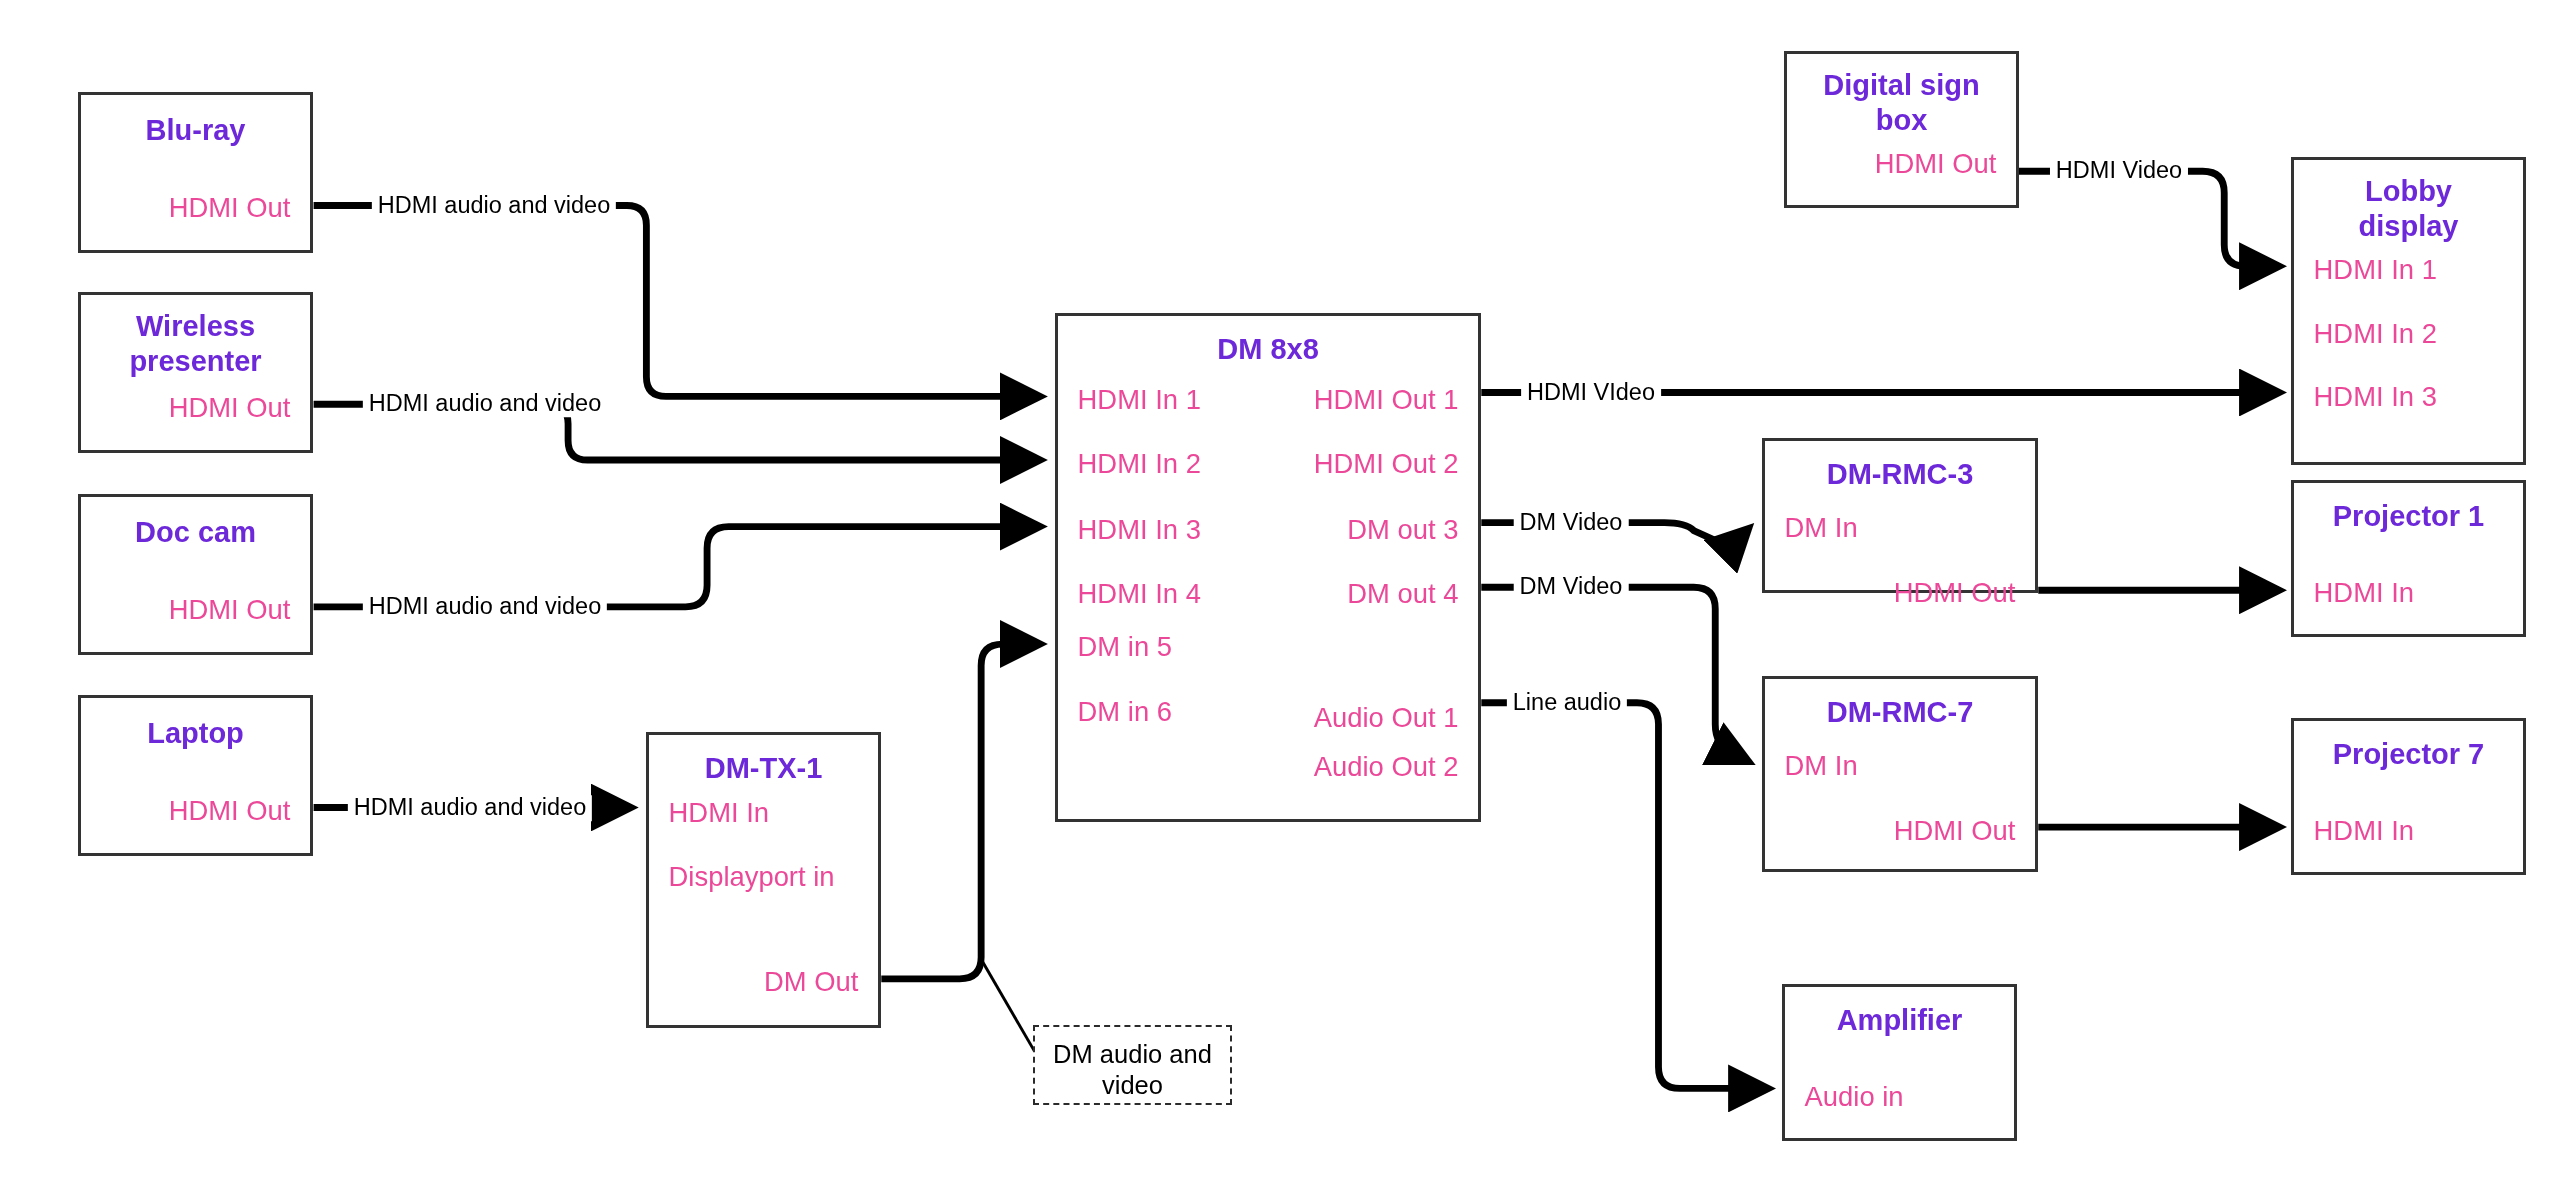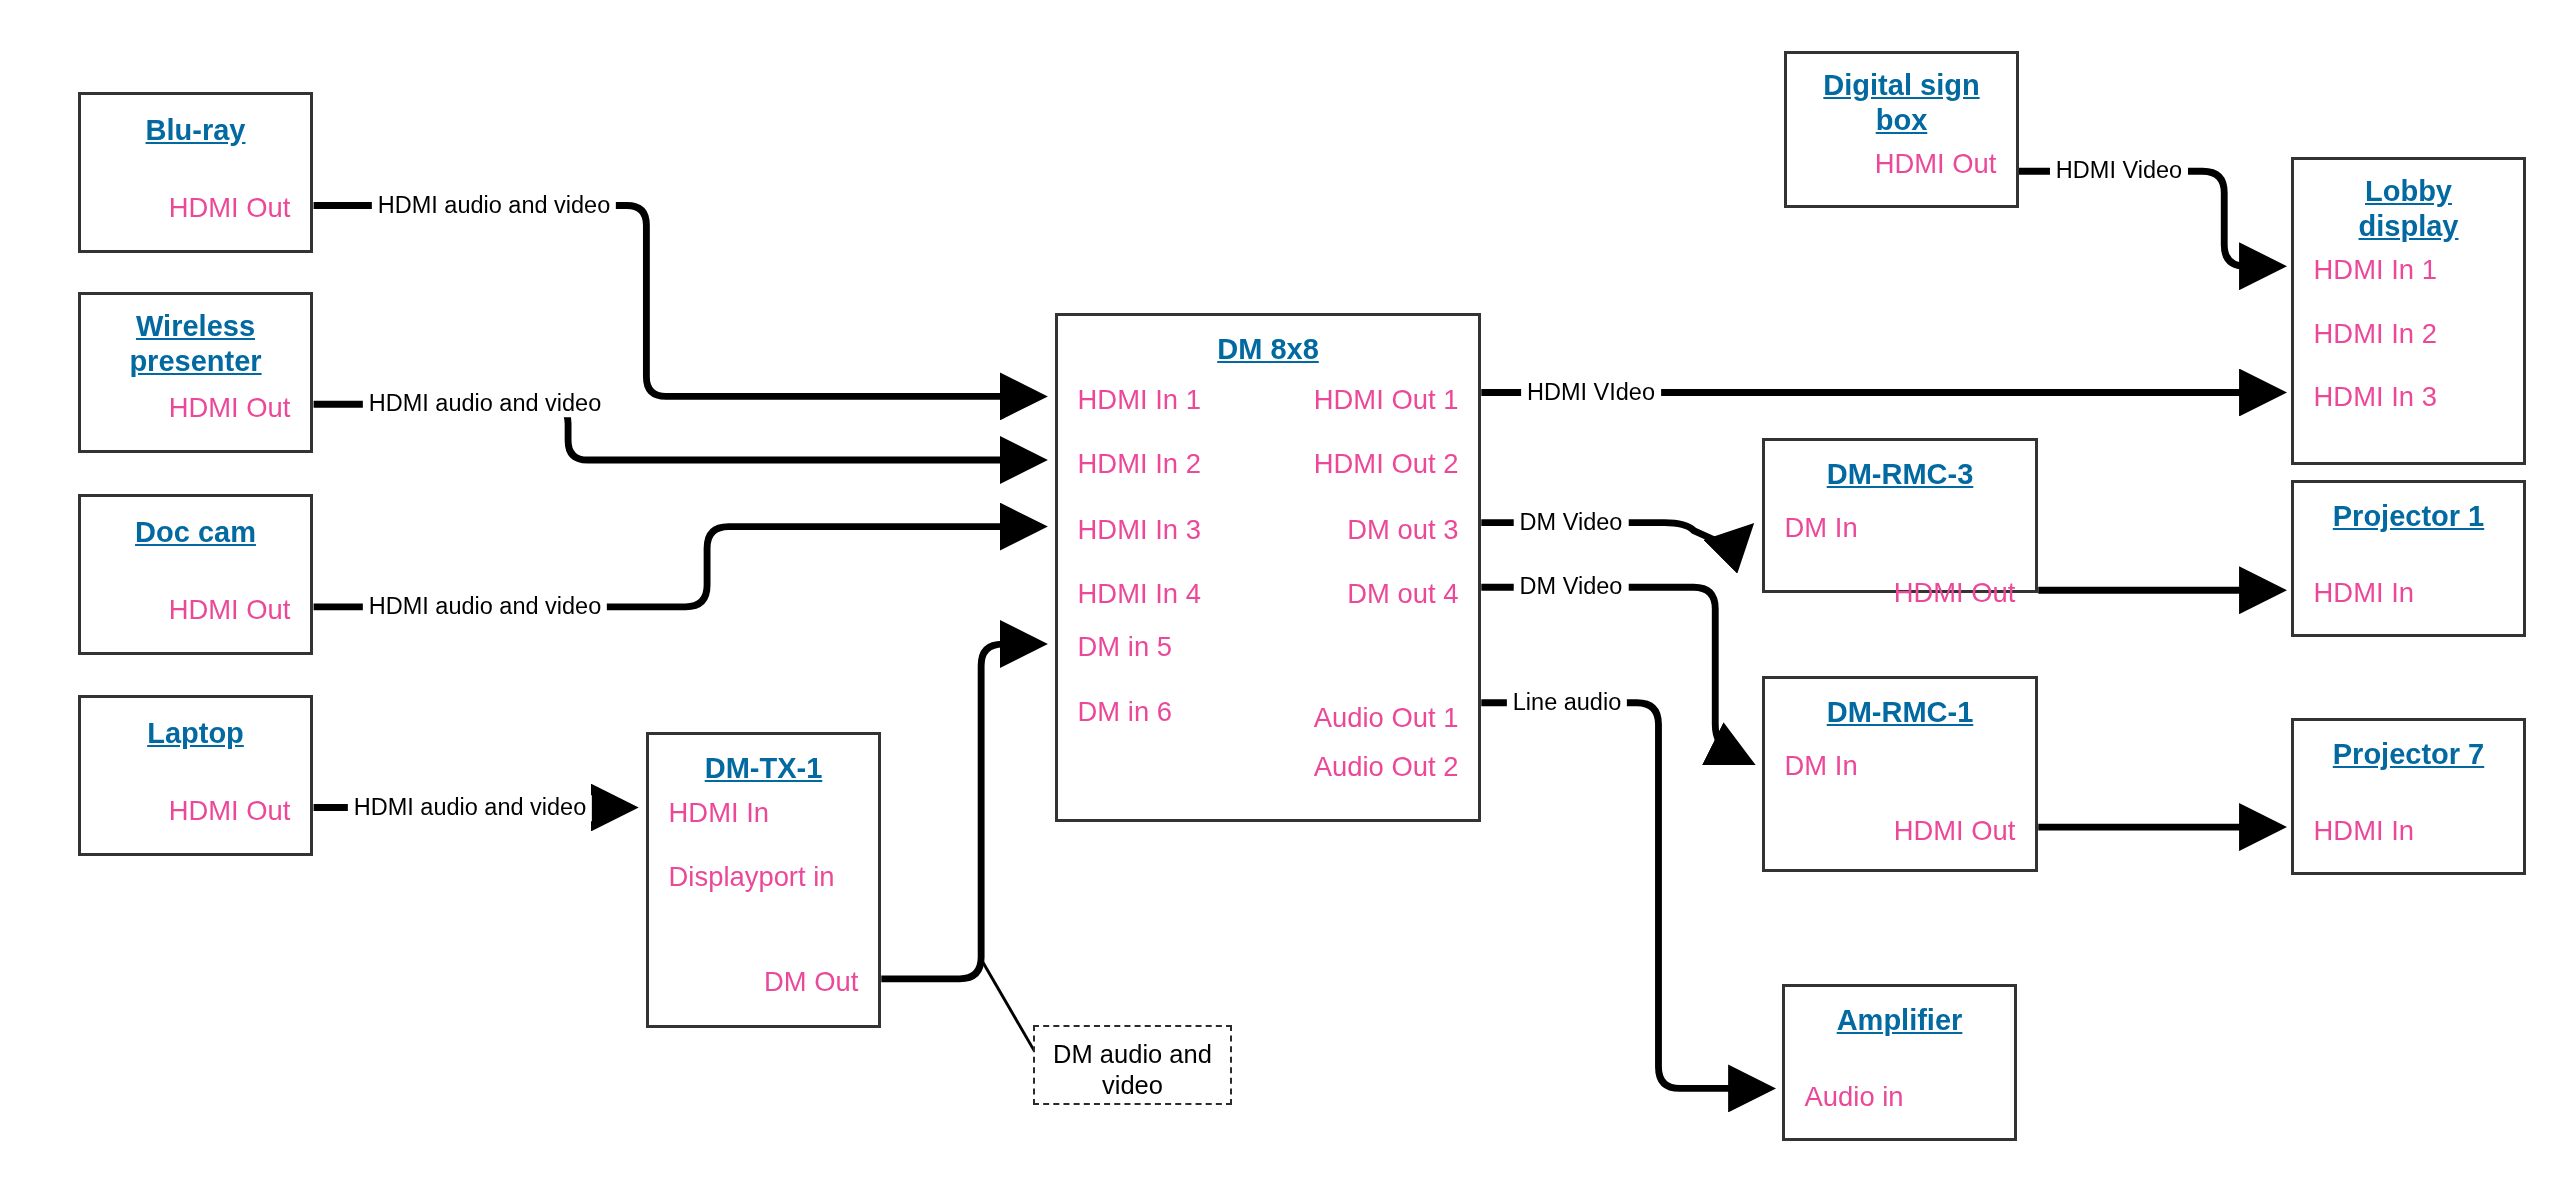--- a/index.html
+++ b/index.html
@@ -33,23 +33,22 @@
     border: 2px dashed #2b2b2b;
   }
   .node-title {
     position: absolute;
     left: 0;
     right: 0;
     text-align: center;
     font-weight: bold;
     font-size: 29px;
     line-height: 35px;
-    color: #0369a1;
+    color: #6d28d9;
     white-space: pre-line;
-    text-decoration: underline;
   }
   .port {
     position: absolute;
     font-size: 27.4px;
     line-height: 33px;
     color: #ec4899;
     white-space: nowrap;
   }
   .port.left  { left: 19.6px;  text-align: left; }
   .port.right { right: 19.6px; text-align: right; }
@@ -173,21 +172,21 @@
     <div class="port left" style="top:220px;">HDMI In 3</div>
   </div>
 
   <div class="node" style="left:1762px; top:438px; width:276px; height:155px;">
     <div class="node-title" style="top:15.7px;">DM-RMC-3</div>
     <div class="port left" style="top:70px;">DM In</div>
     <div class="port right" style="top:135px;">HDMI Out</div>
   </div>
 
   <div class="node" style="left:1762px; top:676px; width:276px; height:196px;">
-    <div class="node-title" style="top:15.7px;">DM-RMC-1</div>
+    <div class="node-title" style="top:15.7px;">DM-RMC-7</div>
     <div class="port left" style="top:70px;">DM In</div>
     <div class="port right" style="top:135px;">HDMI Out</div>
   </div>
 
   <div class="node" style="left:2291px; top:480px; width:235px; height:157px;">
     <div class="node-title" style="top:15.7px;">Projector 1</div>
     <div class="port left" style="top:93px;">HDMI In</div>
   </div>
 
   <div class="node" style="left:2291px; top:718px; width:235px; height:157px;">

